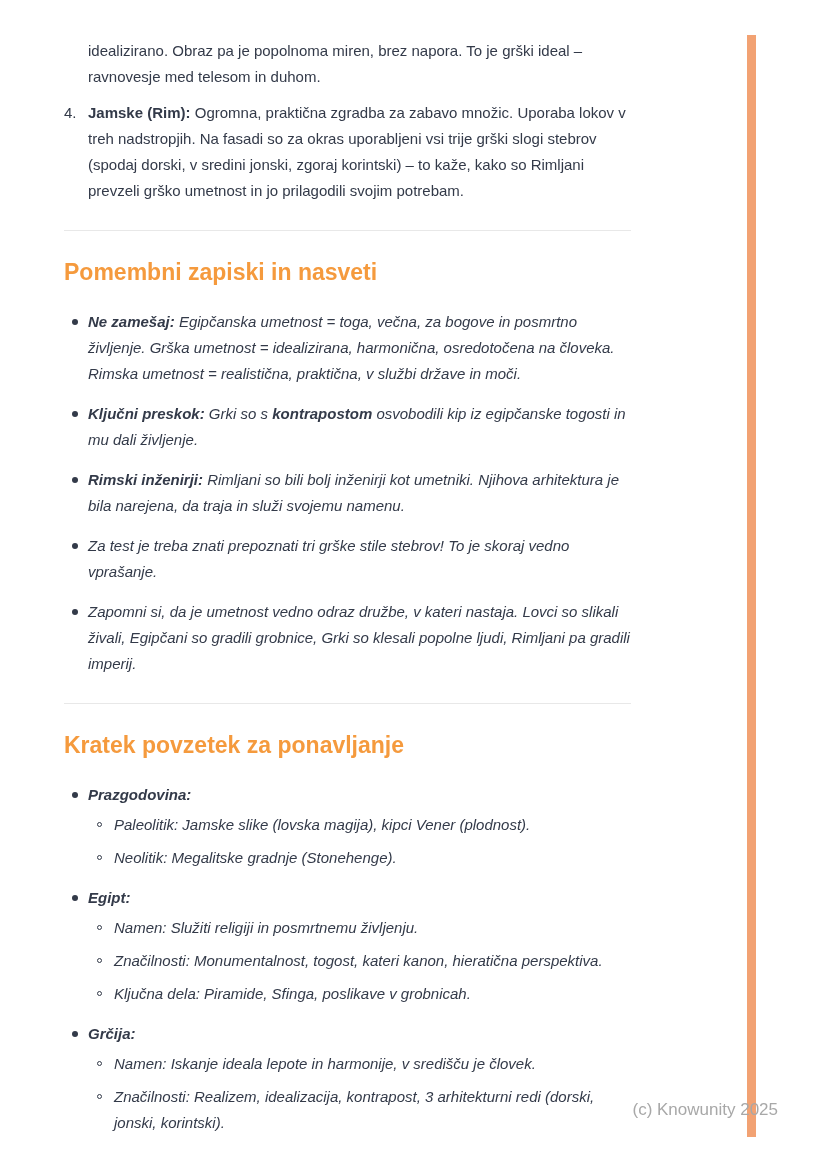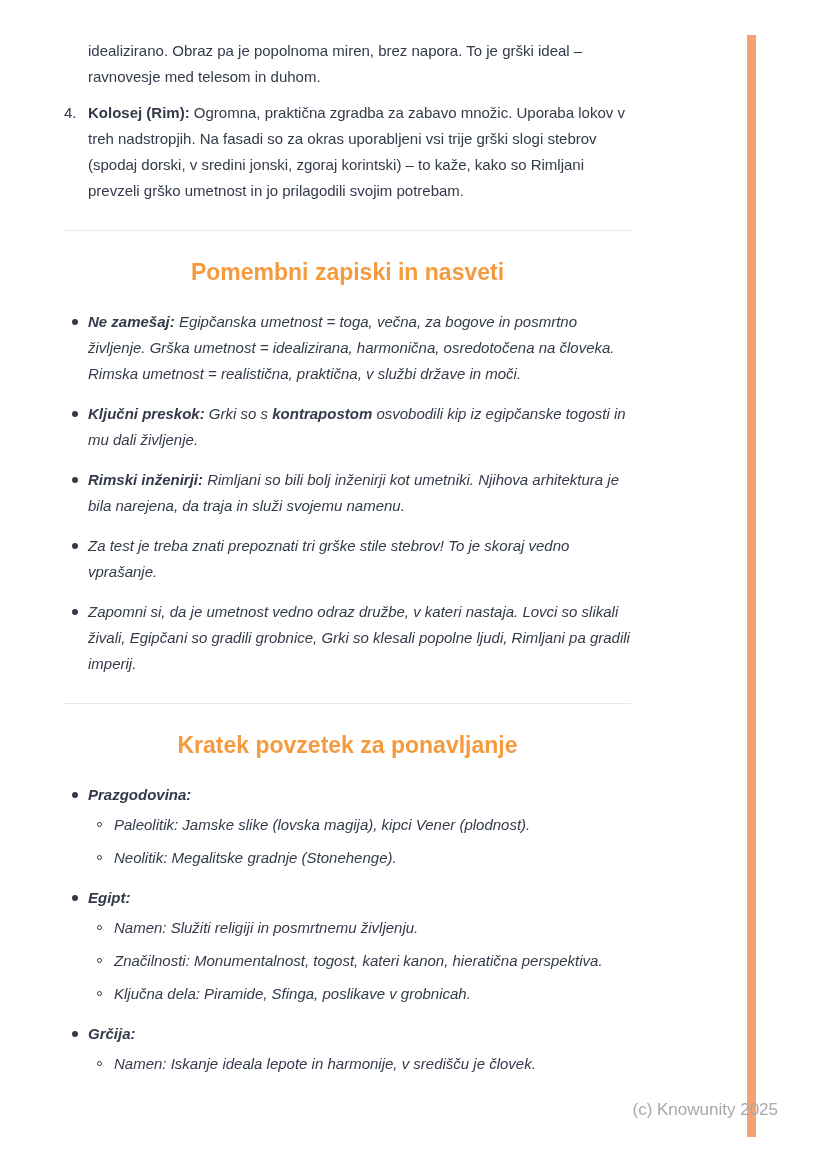--- a/index.html
+++ b/index.html
@@ -27,21 +27,20 @@
   .continuation{ margin:0 0 10px 0; padding-left:24px; }
   .num-item{ display:flex; margin:0; }
   .num-marker{ flex:0 0 24px; }
   .num-text{ margin:0; flex:1; }
   .b{ font-weight:700; }
   hr.divider{ border:none; border-top:1px solid var(--divider-color); margin:26px 0 0 0; }
   .section-heading{
     color:var(--heading-accent);
     font-size:23px; line-height:30px; font-weight:700;
     margin:26px 0 22px 0;
-    text-align:center;
   }
   ul.bullets{ list-style:none; margin:0; padding:0; }
   ul.bullets > li{ position:relative; padding-left:24px; margin:0 0 14px 0;font-style:italic; }
   .marker{ position:absolute; border-radius:50%; }
   .m1{ left:8px; top:10px; width:6px; height:6px; background:var(--text-color); }
   .m2{ left:9px; top:10px; width:5px; height:5px; border:1.5px solid var(--text-color); background:transparent; }
   ul.sub{ list-style:none; margin:4px 0 0 0; padding:0; }
   ul.sub > li{ position:relative; padding-left:26px; margin:0 0 7px 0; }
   .side-bar{
     position:absolute; left:747px; top:35px; width:9px; height:1102px;
@@ -54,21 +53,21 @@
 </style>
 </head>
 <body>
 
 <div class="content">
 
   <p class="continuation">idealizirano. Obraz pa je popolnoma miren, brez napora. To je grški ideal – ravnovesje med telesom in duhom.</p>
 
   <div class="num-item">
     <span class="num-marker">4.</span>
-    <p class="num-text"><span class="b">Kolosej (Rim):</span><span> Ogromna, praktična zgradba za zabavo množic. Uporaba lokov v treh nadstropjih. Na fasadi so za okras uporabljeni vsi trije grški slogi stebrov (spodaj dorski, v sredini jonski, zgoraj korintski) – to kaže, kako so Rimljani prevzeli grško umetnost in jo prilagodili svojim potrebam.</span></p>
+    <p class="num-text"><span class="b">Jamske (Rim):</span><span> Ogromna, praktična zgradba za zabavo množic. Uporaba lokov v treh nadstropjih. Na fasadi so za okras uporabljeni vsi trije grški slogi stebrov (spodaj dorski, v sredini jonski, zgoraj korintski) – to kaže, kako so Rimljani prevzeli grško umetnost in jo prilagodili svojim potrebam.</span></p>
   </div>
 
   <hr class="divider">
 
   <section>
     <h2 class="section-heading">Pomembni zapiski in nasveti</h2>
     <ul class="bullets">
         <li><span class="marker m1"></span><span><span class="b">Ne zamešaj:</span><span> Egipčanska umetnost = toga, večna, za bogove in posmrtno življenje. Grška umetnost = idealizirana, harmonična, osredotočena na človeka. Rimska umetnost = realistična, praktična, v službi države in moči.</span></span></li>
         <li><span class="marker m1"></span><span><span class="b">Ključni preskok:</span><span> Grki so s </span><span class="b">kontrapostom</span><span> osvobodili kip iz egipčanske togosti in mu dali življenje.</span></span></li>
         <li><span class="marker m1"></span><span><span class="b">Rimski inženirji:</span><span> Rimljani so bili bolj inženirji kot umetniki. Njihova arhitektura je bila narejena, da traja in služi svojemu namenu.</span></span></li>
@@ -86,20 +85,21 @@
             <li><span class="marker m2"></span><span>Paleolitik: Jamske slike (lovska magija), kipci Vener (plodnost).</span></li>
             <li><span class="marker m2"></span><span>Neolitik: Megalitske gradnje (Stonehenge).</span></li>
           </ul></li>
         <li><span class="marker m1"></span><span><span class="b">Egipt:</span></span><ul class="sub">
             <li><span class="marker m2"></span><span>Namen: Služiti religiji in posmrtnemu življenju.</span></li>
             <li><span class="marker m2"></span><span>Značilnosti: Monumentalnost, togost, kateri kanon, hieratična perspektiva.</span></li>
             <li><span class="marker m2"></span><span>Ključna dela: Piramide, Sfinga, poslikave v grobnicah.</span></li>
           </ul></li>
         <li><span class="marker m1"></span><span><span class="b">Grčija:</span></span><ul class="sub">
             <li><span class="marker m2"></span><span>Namen: Iskanje ideala lepote in harmonije, v središču je človek.</span></li>
+            <li><span class="marker m2"></span><span>Značilnosti: Realizem, idealizacija, kontrapost, 3 arhitekturni redi (dorski, jonski, korintski).</span></li>
           </ul></li>
       </ul>
   </section>
 
 </div>
 
 <div class="side-bar"></div>
 
 <div class="footer">(c) Knowunity 2025</div>
 

